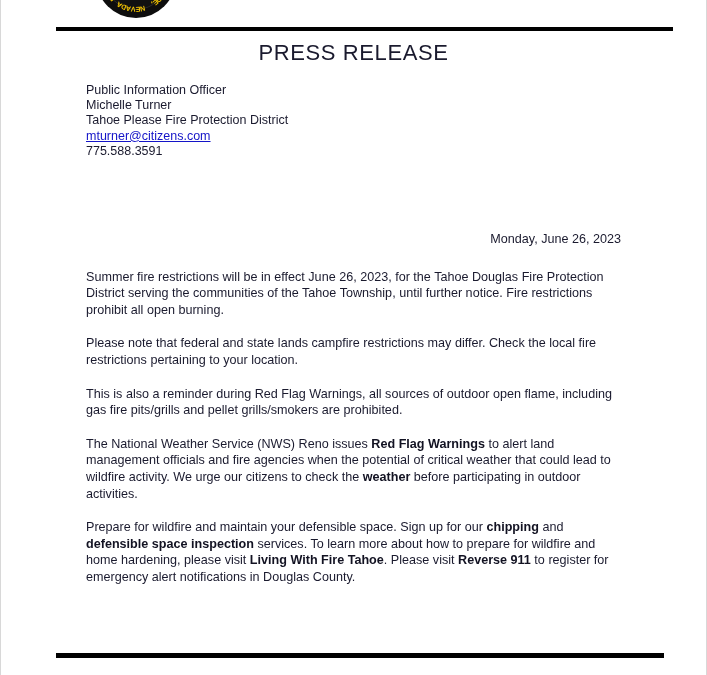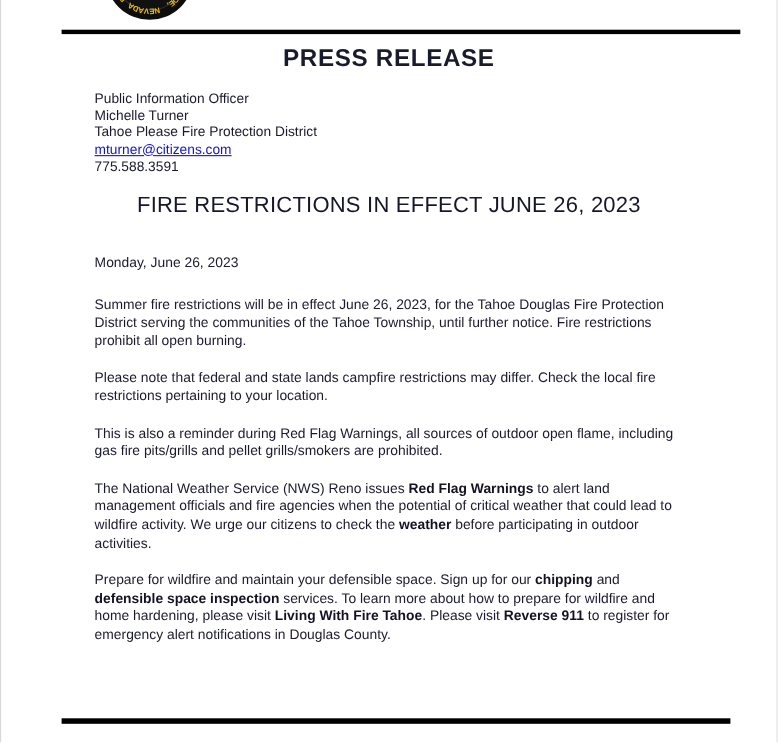--- a/index.html
+++ b/index.html
@@ -95,21 +95,21 @@
   
   .press-release {
     position: absolute;
     left: 0;
     right: 0;
     top: 40px;
     text-align: center;
     font-size: 22px;
     letter-spacing: 0.6px;
     color: #1a1a2e;
-    font-weight: bold;
+    font-weight: normal;
     margin: 0;
   }
   .doc-title {
     position: absolute;
     left: 0;
     right: 0;
     top: 176px;
     text-align: center;
     font-size: 20px;
     letter-spacing: 0.2px;
@@ -141,21 +141,21 @@
     top: 231px;
     width: 535px;
     font-size: 12.6px;
     line-height: 16.6px;
     color: #1a1a2e;
   }
   .body-copy p {
     margin: 0 0 17px 0;
   }
   .body-copy p:last-child { margin-bottom: 0; }
-  .dateline { margin-bottom: 21px !important; }
+  .dateline { margin-bottom: 21px !important; text-align: right; }
 
   .doc-link {
     font-weight: bold;
     color: #121222;
     cursor: pointer;
   }
 </style>
 </head>
 <body>
 
@@ -188,21 +188,20 @@
   <h1 class="press-release">PRESS RELEASE</h1>
 
   <div class="contact">
     <div>Public Information Officer</div>
     <div>Michelle Turner</div>
     <div>Tahoe Please Fire Protection District</div>
     <div><span class="mail-link">mturner@citizens.com</span></div>
     <div>775.588.3591</div>
   </div>
 
-  <h2 class="doc-title">FIRE RESTRICTIONS IN EFFECT JUNE 26, 2023</h2>
 
   <div class="body-copy">
 
     <p class="dateline">Monday, June 26, 2023</p>
 
     <p>Summer fire restrictions will be in effect June 26, 2023, for the Tahoe Douglas Fire Protection District serving the communities of the Tahoe Township, until further notice. Fire restrictions prohibit all open burning.</p>
 
     <p>Please note that federal and state lands campfire restrictions may differ. Check the local fire restrictions pertaining to your location.</p>
 
     <p>This is also a reminder during Red Flag Warnings, all sources of outdoor open flame, including gas fire pits/grills and pellet grills/smokers are prohibited.</p>

